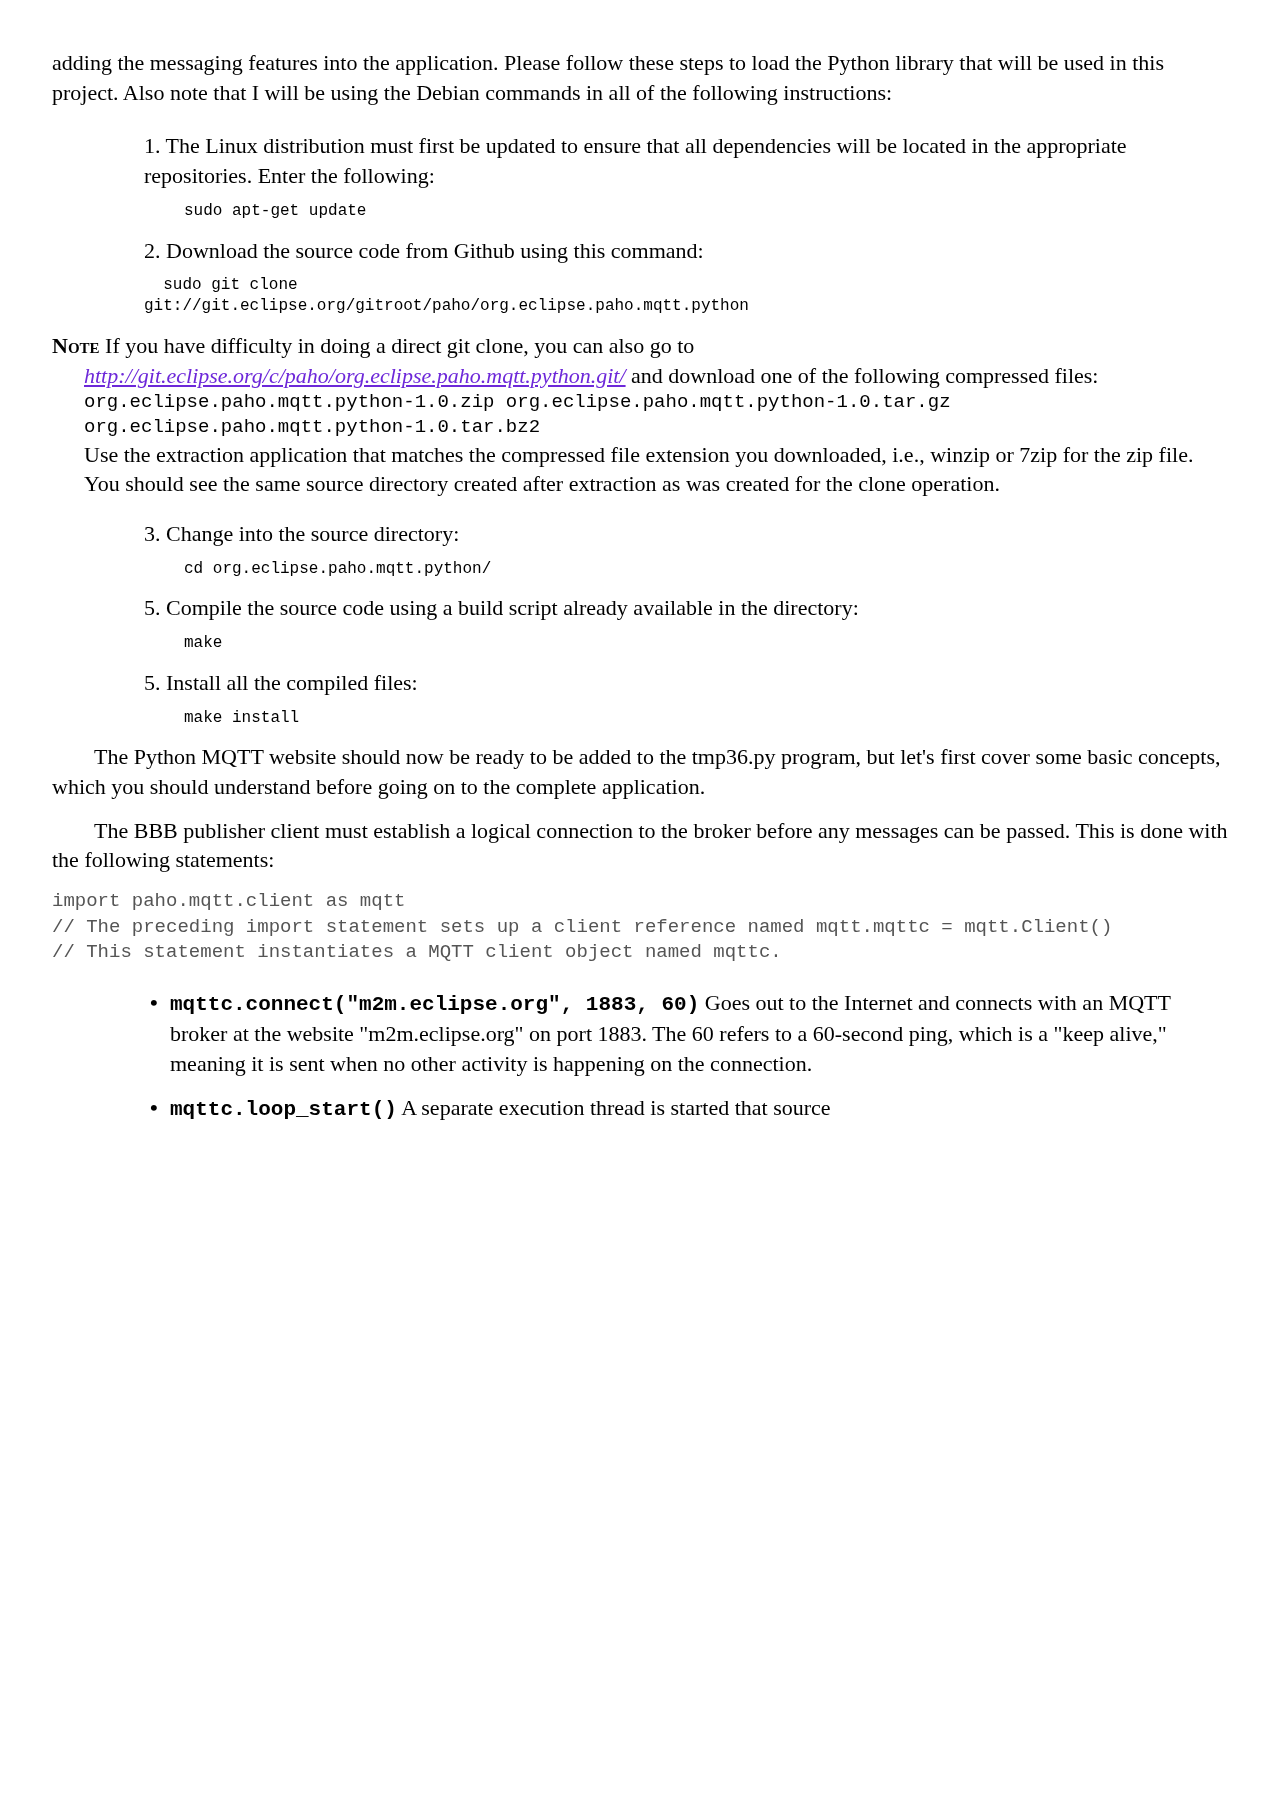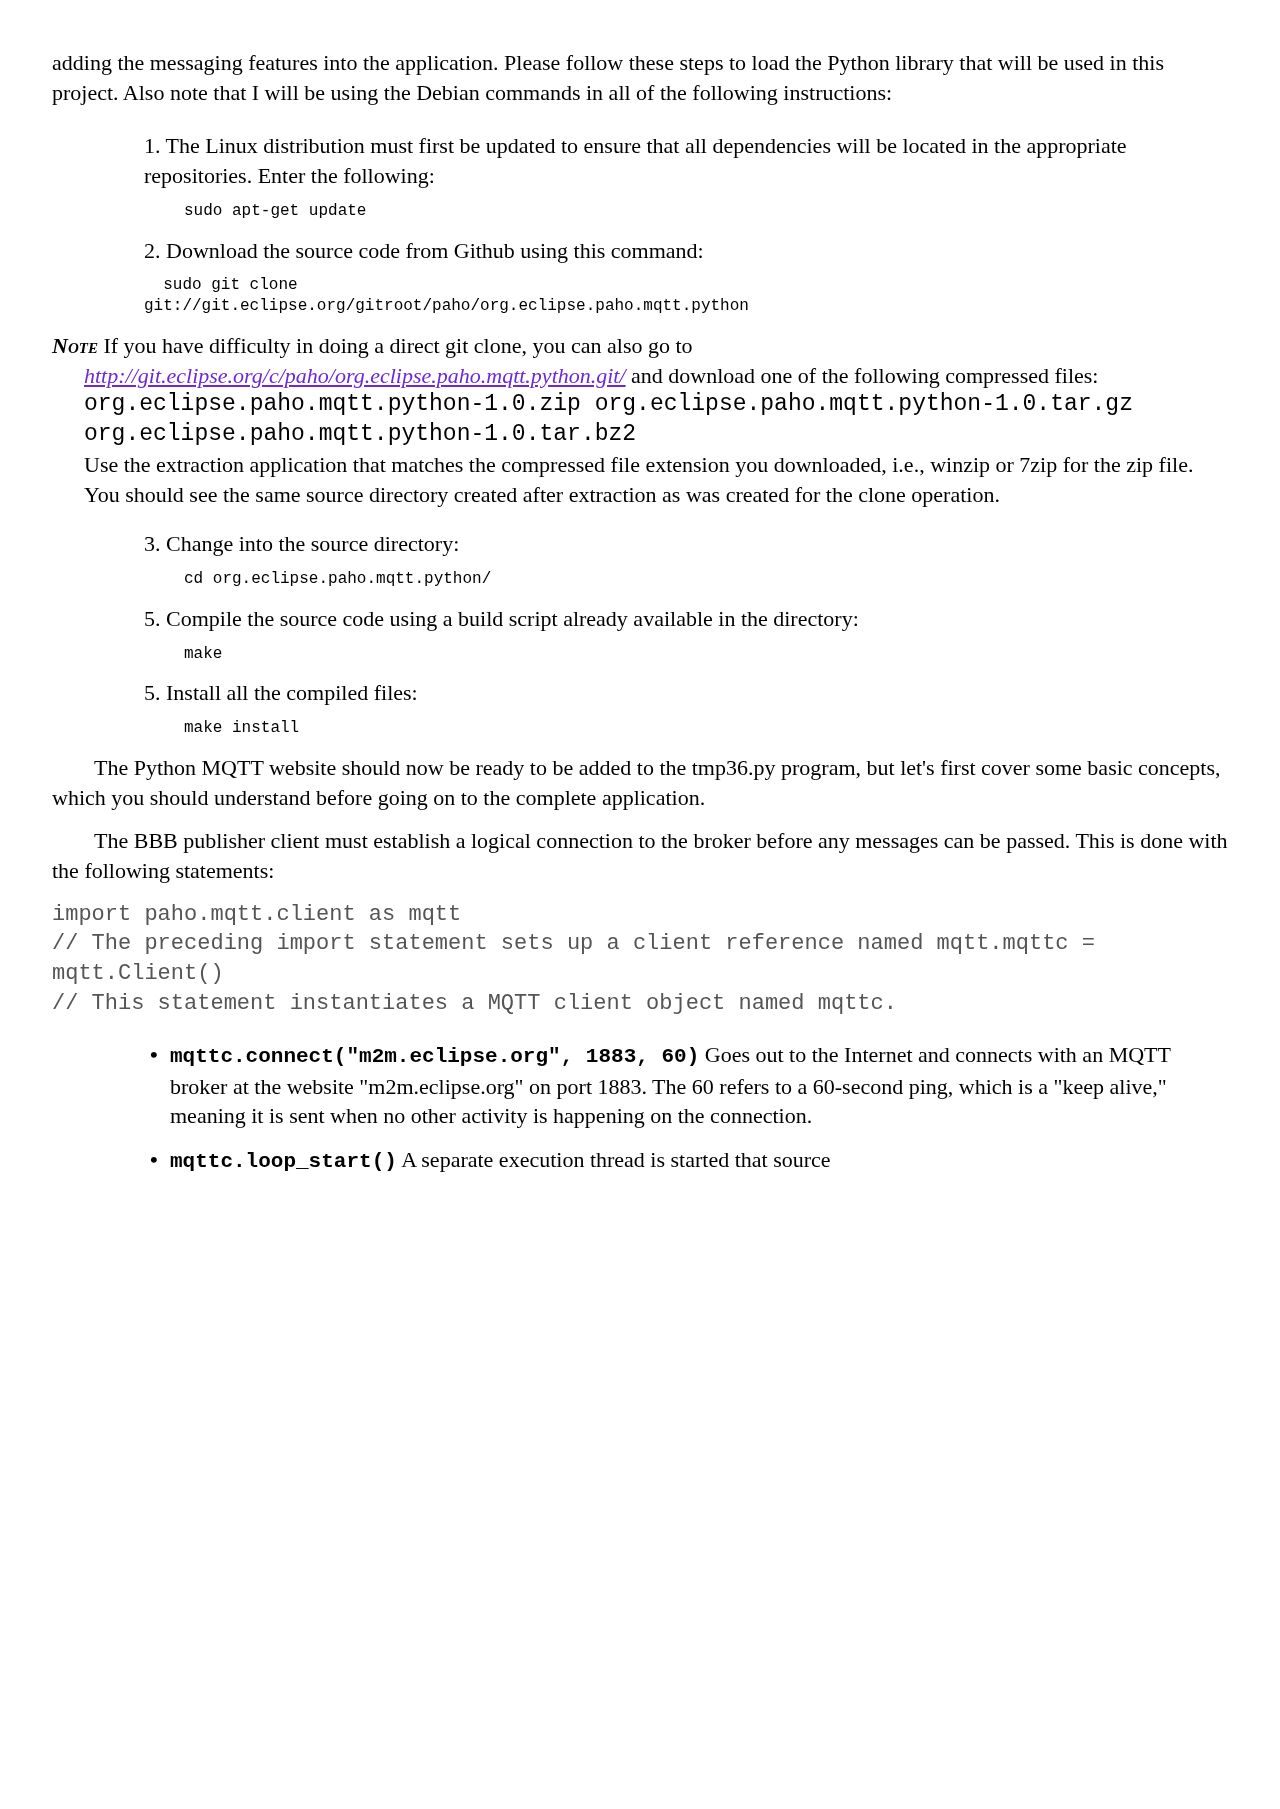--- a/index.html
+++ b/index.html
@@ -36,47 +36,46 @@
   }
   .code-block.wide {
     margin-left: 0;
   }
   .note-block {
     margin-left: 0;
     margin-bottom: 20px;
   }
   .note-label {
     font-weight: bold;
-    font-style: italic;
     font-variant: small-caps;
   }
   .note-text {
   }
   .note-link {
     color: #6d28d9;
     text-decoration: underline;
     font-style: italic;
   }
   .note-files {
     font-family: 'Courier New', Courier, monospace;
-    font-size: 23px;
+    font-size: 19px;
     font-style: normal;
     margin-left: 32px;
     line-height: 1.3;
   }
   .note-body {
     margin-left: 32px;
   }
   .body-para {
     text-indent: 42px;
     margin-bottom: 14px;
   }
   .codelisting {
     font-family: 'Courier New', Courier, monospace;
-    font-size: 22px;
+    font-size: 19px;
     color: #555;
     margin-bottom: 22px;
     line-height: 1.35;
     white-space: pre-wrap;
   }
   .bullets {
     margin-left: 98px;
   }
   .bullet {
     display: flex;

